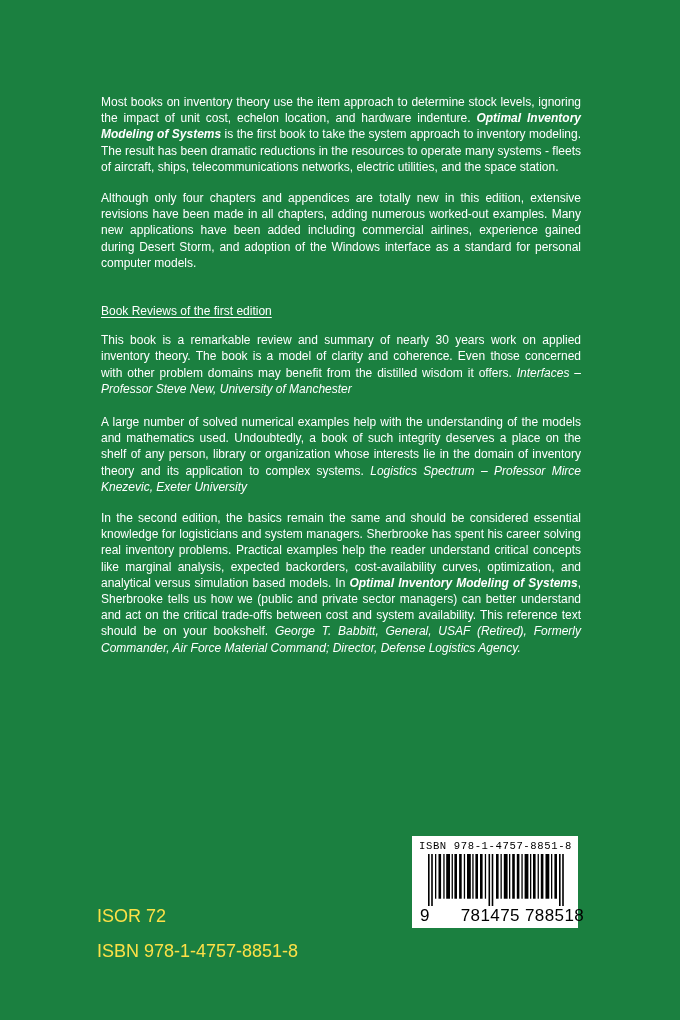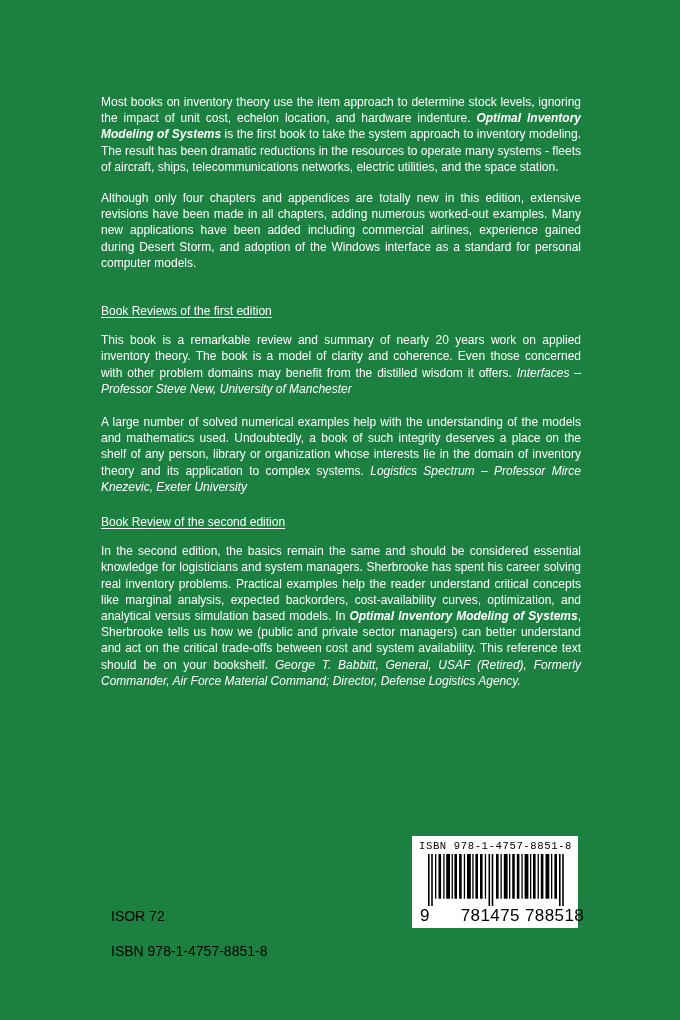--- a/index.html
+++ b/index.html
@@ -49,24 +49,24 @@
     text-align: left;
   }
   .gap-before {
     margin-top: 32px;
   }
   .gap-head-2 {
     margin-top: 19px;
   }
   .imprint {
     position: absolute;
-    left: 111px;
+    left: 97px;
     top: 890px;
-    color: #000000;
-    font-size: 14px;
+    color: #fde047;
+    font-size: 18px;
     line-height: 17.5px;
     white-space: pre-line;
   }
   .imprint div {
     white-space: nowrap;
   }
   .barcode-box {
     position: absolute;
     left: 412px;
     top: 836px;
@@ -126,25 +126,24 @@
 <div class="page">
 
   <div class="text-column">
 
     <p class="para"><span>Most books on inventory theory use the item approach to determine stock levels, ignoring the impact of unit cost, echelon location, and hardware indenture. </span><span class="booktitle">Optimal Inventory Modeling of Systems</span><span> is the first book to take the system approach to inventory modeling. The result has been dramatic reductions in the resources to operate many systems - fleets of aircraft, ships, telecommunications networks, electric utilities, and the space station.</span></p>
 
     <p class="para">Although only four chapters and appendices are totally new in this edition, extensive revisions have been made in all chapters, adding numerous worked-out examples.  Many new applications have been added including commercial airlines, experience gained during Desert Storm, and adoption of the Windows interface as a standard for personal computer models.</p>
 
     <p class="section-head gap-before">Book Reviews of the first edition</p>
 
-    <p class="para" style="margin-top:13px;"><span> This book is a remarkable review and summary of nearly 20 years work on applied inventory theory.  The book is a model of clarity and coherence.  Even those concerned with other problem domains may benefit from the distilled wisdom it offers.   </span><span class="attrib">Interfaces – Professor Steve New, University of Manchester</span></p>
+    <p class="para" style="margin-top:13px;"><span> This book is a remarkable review and summary of nearly 30 years work on applied inventory theory.  The book is a model of clarity and coherence.  Even those concerned with other problem domains may benefit from the distilled wisdom it offers.   </span><span class="attrib">Interfaces – Professor Steve New, University of Manchester</span></p>
 
     <p class="para" style="margin-top:17px;"><span> A large number of solved numerical examples help with the understanding of the models and mathematics used.   Undoubtedly, a book of such integrity deserves a place on the shelf of any person, library or organization whose interests lie in the domain of inventory theory and its application to complex systems.   </span><span class="attrib">Logistics Spectrum – Professor Mirce Knezevic, Exeter University</span></p>
 
-    <p class="section-head gap-head-2">Book Review of the second edition</p>
 
     <p class="para" style="margin-top:13px;"><span> In the second edition, the basics remain the same and should be considered essential knowledge for logisticians and system managers.  Sherbrooke has spent his career solving real inventory problems.  Practical examples help the reader understand critical concepts like marginal analysis, expected backorders, cost-availability curves, optimization, and analytical versus simulation based models.  In </span><span class="booktitle">Optimal Inventory Modeling of Systems</span><span>, Sherbrooke tells us how we (public and private sector managers) can better understand and act on the critical trade-offs between cost and system availability.  This reference text should be on your bookshelf.  </span><span class="attrib">George T. Babbitt, General, USAF (Retired), Formerly Commander, Air Force Material Command; Director, Defense Logistics Agency.</span></p>
 
   </div>
 
   <div class="imprint">
     <div>ISOR 72</div>
     <div>ISBN 978-1-4757-8851-8</div>
   </div>
 

